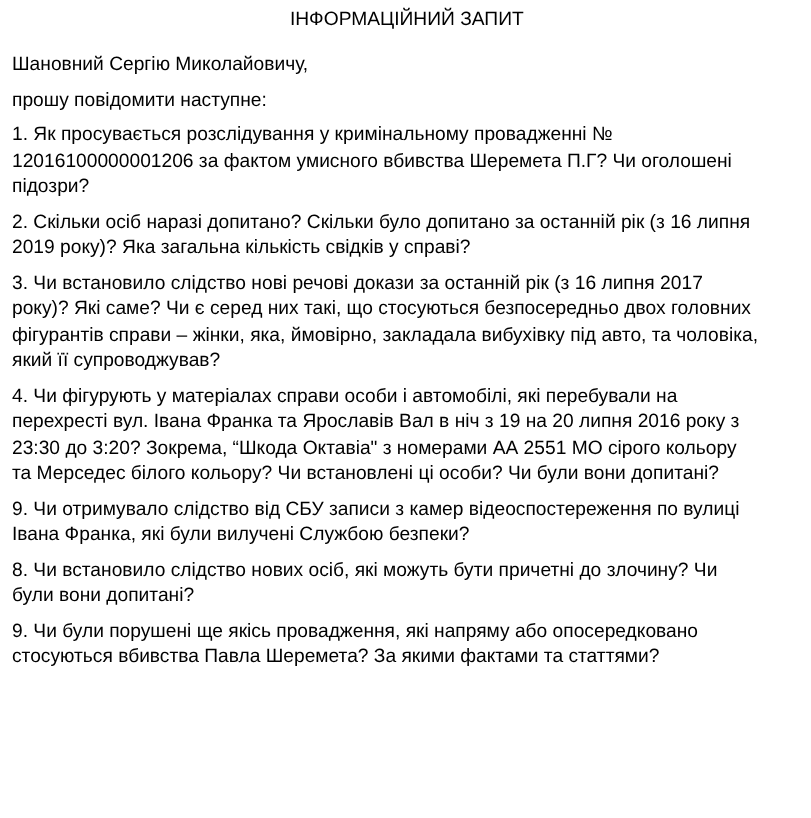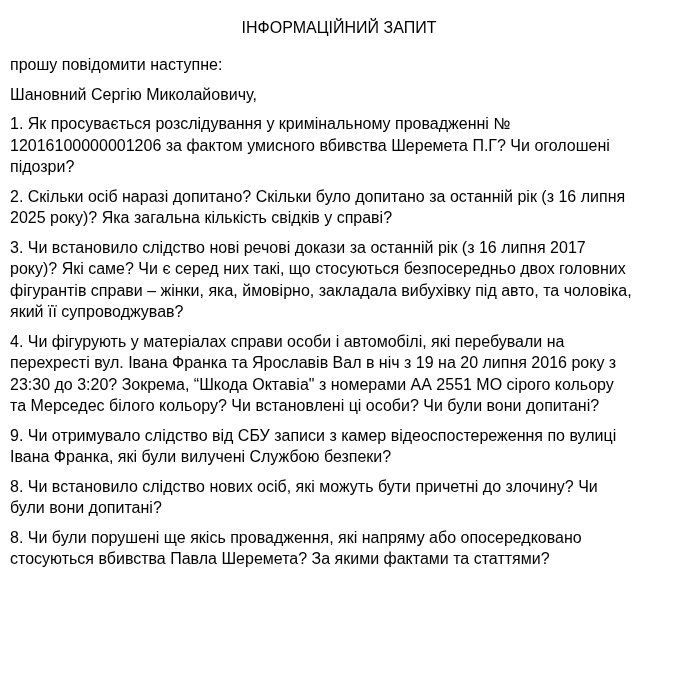--- a/index.html
+++ b/index.html
@@ -11,21 +11,21 @@
     width: 676px;
     height: 682px;
     overflow: hidden;
     color: #000000;
     font-family: "Liberation Sans", sans-serif;
   }
   .page {
     box-sizing: border-box;
     width: 676px;
     height: 682px;
-    padding: 17px 8px 0 10px;
+    padding: 6px 8px 0 10px;
     font-size: 16px;
     line-height: 21.5px;
   }
   .title {
     text-align: center;
     font-size: 16px;
     font-weight: 400;
     line-height: 22px;
     margin: 0 0 15px 0;
     white-space: pre-line;
@@ -33,34 +33,34 @@
   .para {
     margin: 0 0 8px 0;
     white-space: pre-line;
   }
 </style>
 </head>
 <body>
 
 <div class="page">
   <div class="title">ІНФОРМАЦІЙНИЙ ЗАПИТ</div>
+  <p class="para">Шановний Сергію Миколайовичу,</p>
   <p class="para">прошу повідомити наступне:</p>
-  <p class="para">Шановний Сергію Миколайовичу,</p>
   <p class="para">1. Як просувається розслідування у кримінальному провадженні №
 12016100000001206 за фактом умисного вбивства Шеремета П.Г? Чи оголошені
 підозри?</p>
   <p class="para">2. Скільки осіб наразі допитано? Скільки було допитано за останній рік (з 16 липня
-2025 року)? Яка загальна кількість свідків у справі?</p>
+2019 року)? Яка загальна кількість свідків у справі?</p>
   <p class="para">3. Чи встановило слідство нові речові докази за останній рік (з 16 липня 2017
 року)? Які саме? Чи є серед них такі, що стосуються безпосередньо двох головних
 фігурантів справи – жінки, яка, ймовірно, закладала вибухівку під авто, та чоловіка,
 який її супроводжував?</p>
   <p class="para">4. Чи фігурують у матеріалах справи особи і автомобілі, які перебували на
 перехресті вул. Івана Франка та Ярославів Вал в ніч з 19 на 20 липня 2016 року з
 23:30 до 3:20? Зокрема, “Шкода Октавіа" з номерами АА 2551 МО сірого кольору
 та Мерседес білого кольору? Чи встановлені ці особи? Чи були вони допитані?</p>
   <p class="para">9. Чи отримувало слідство від СБУ записи з камер відеоспостереження по вулиці
 Івана Франка, які були вилучені Службою безпеки?</p>
   <p class="para">8. Чи встановило слідство нових осіб, які можуть бути причетні до злочину? Чи
 були вони допитані?</p>
-  <p class="para">8. Чи були порушені ще якісь провадження, які напряму або опосередковано
+  <p class="para">9. Чи були порушені ще якісь провадження, які напряму або опосередковано
 стосуються вбивства Павла Шеремета? За якими фактами та статтями?</p>
 </div>
 
 </body></html>

